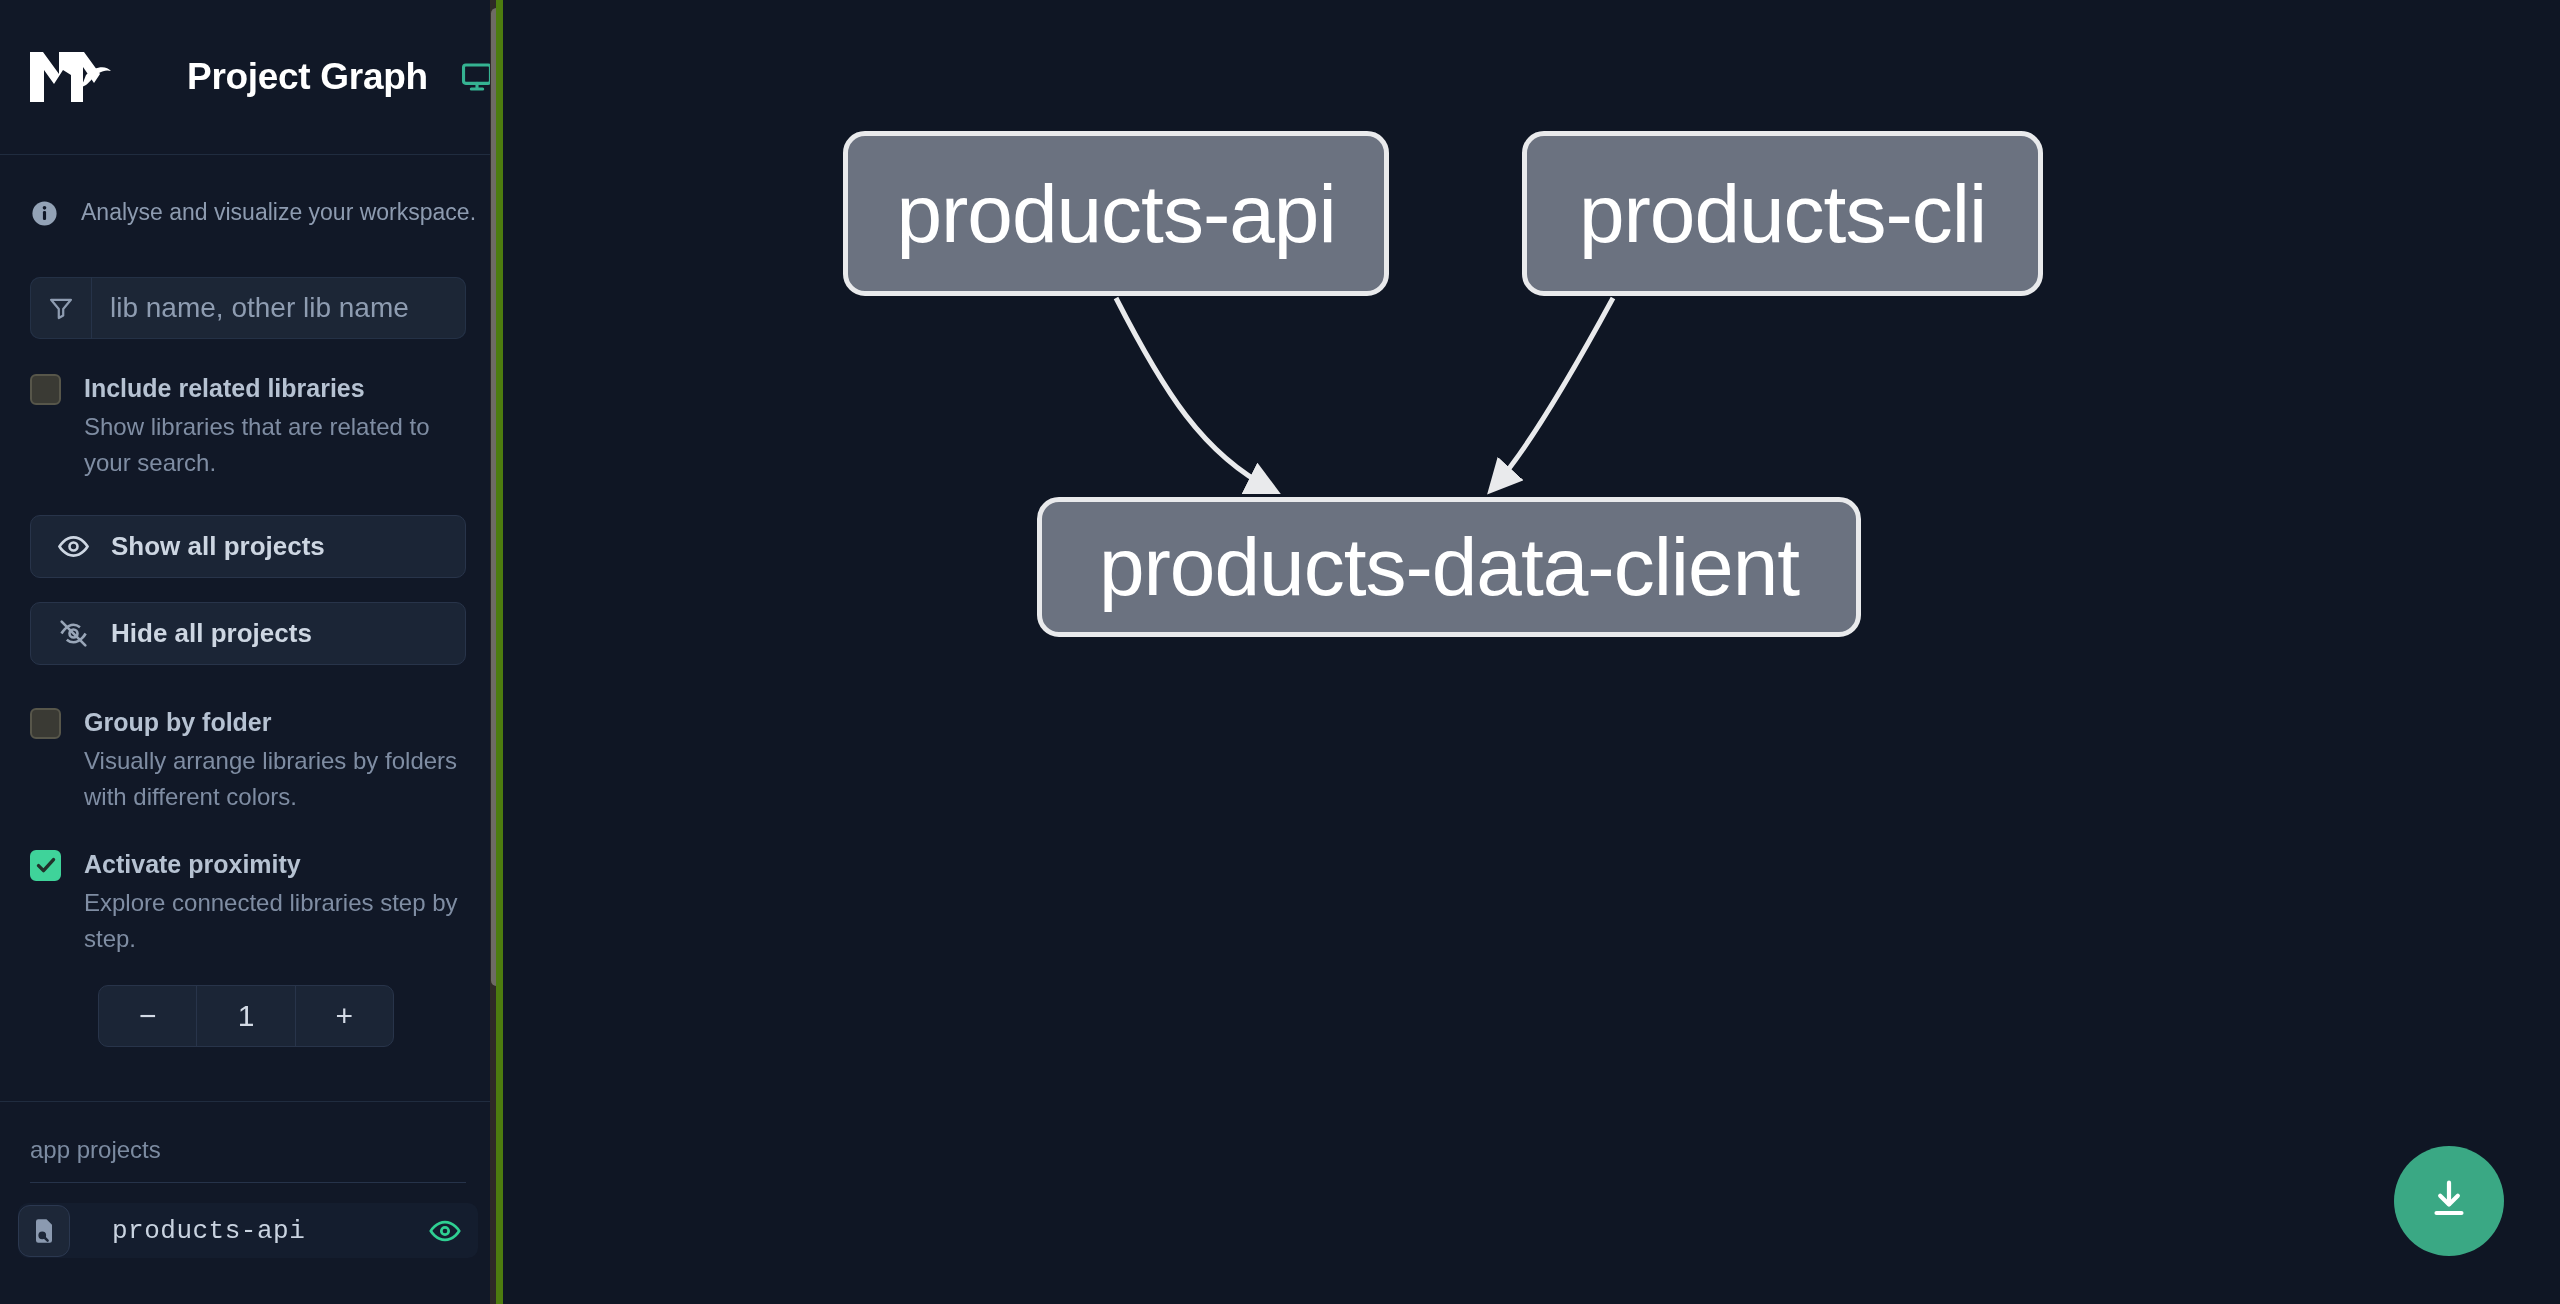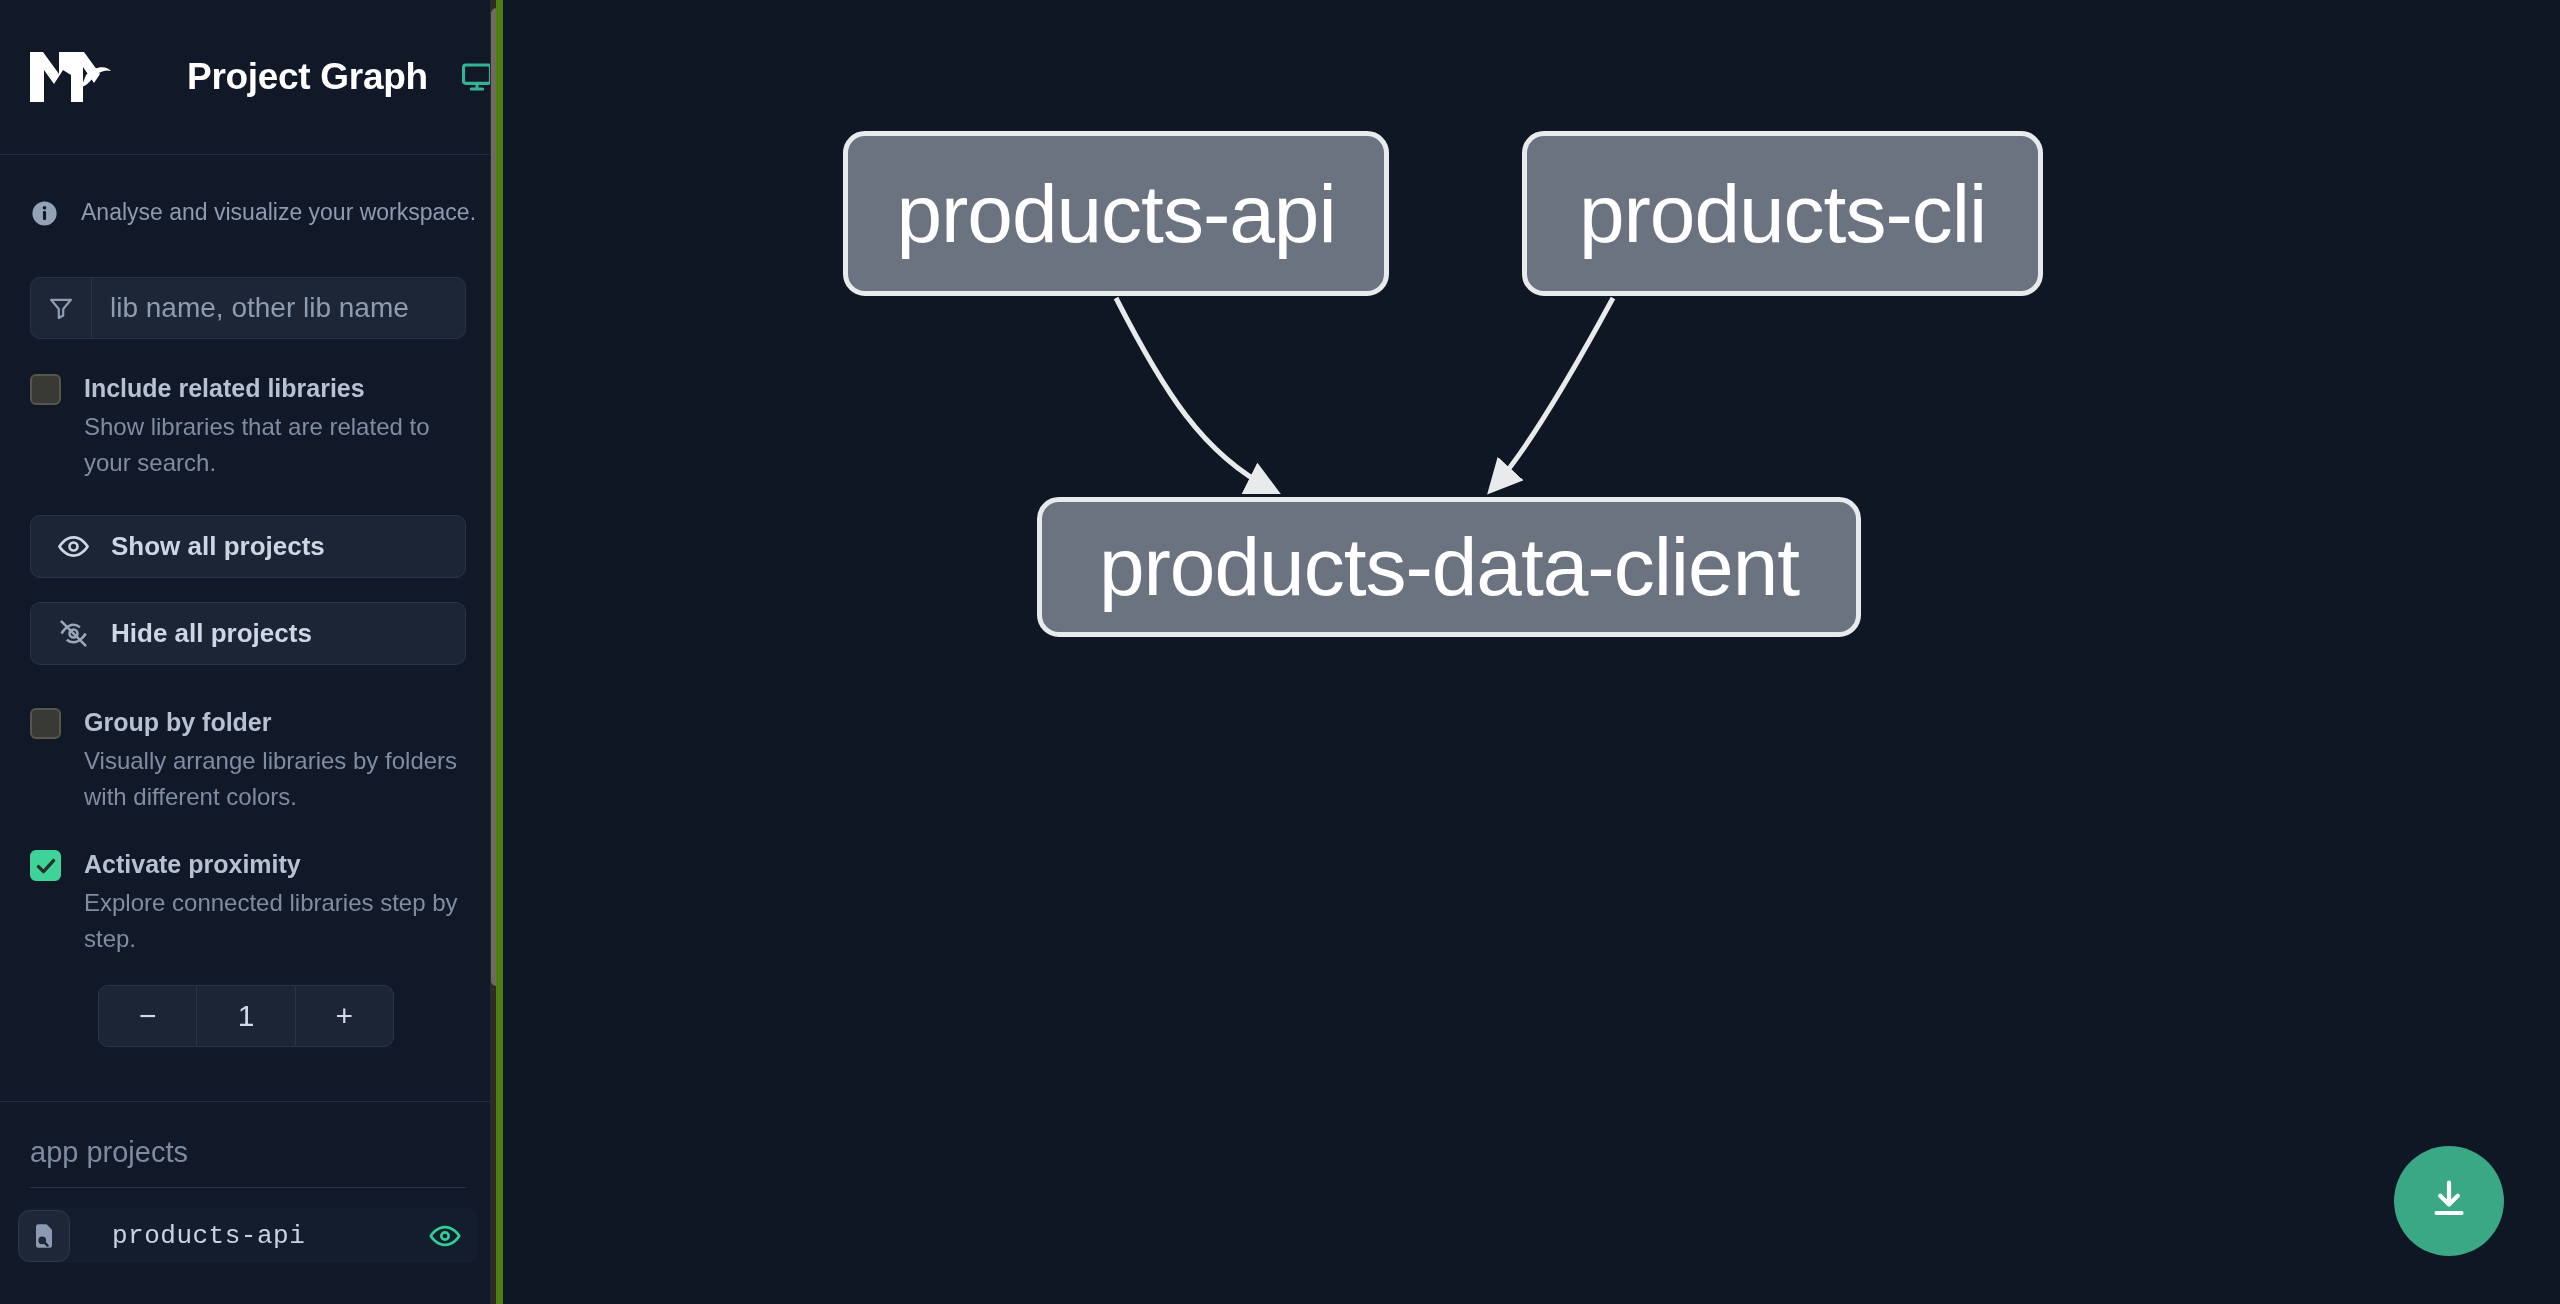--- a/index.html
+++ b/index.html
@@ -61,21 +61,21 @@
   .search-icon { width: 28px; height: 28px; }
   .search-input {
     flex: 1; background: transparent; border: 0; outline: none;
     font-family: "Liberation Sans", sans-serif;
     font-size: 28px; color: #d6dde8;
     padding: 0 18px; height: 60px;
   }
   .search-input::placeholder { color: #8e9cb1; }
 
   .opt-block { margin: 0 30px; padding-top: 32px; }
-  .opt-head { display: flex; align-items: flex-end; }
+  .opt-head { display: flex; align-items: center; }
   .cb {
     width: 31px; height: 31px; border-radius: 6px; flex: 0 0 31px;
     margin-top: 2px;
   }
   .cb.off { background: #3a3a34; border: 2px solid #57564a; }
   .cb.on  { background: #3fd39a; border: 2px solid #3fd39a;
             display: flex; align-items: center; justify-content: center; }
   .cb.on svg { width: 24px; height: 24px; }
   .opt-label {
     margin-left: 23px; font-size: 25px; font-weight: 700; color: #b6c2d2;
@@ -114,21 +114,21 @@
   .stepper > div {
     flex: 1; display: flex; align-items: center; justify-content: center;
     font-size: 30px; color: #d3dae5;
   }
   .stepper .sep { flex: 0 0 1px; background: #28344a; }
 
   .bottom-sep { margin-top: 54px; height: 1px; background: #202c3f; }
 
   .group-title {
     margin: 34px 30px 0 30px;
-    font-size: 29px; color: #7c8ba1; font-weight: 400;
+    font-size: 24px; color: #7c8ba1; font-weight: 400;
     padding-bottom: 18px;
     border-bottom: 1px solid #263purple;
     border-bottom: 1px solid #26334a;
   }
 
   .proj-row {
     margin: 20px 18px 0 18px;
     height: 55px;
     display: flex; align-items: center;
     background: #141d2e;

